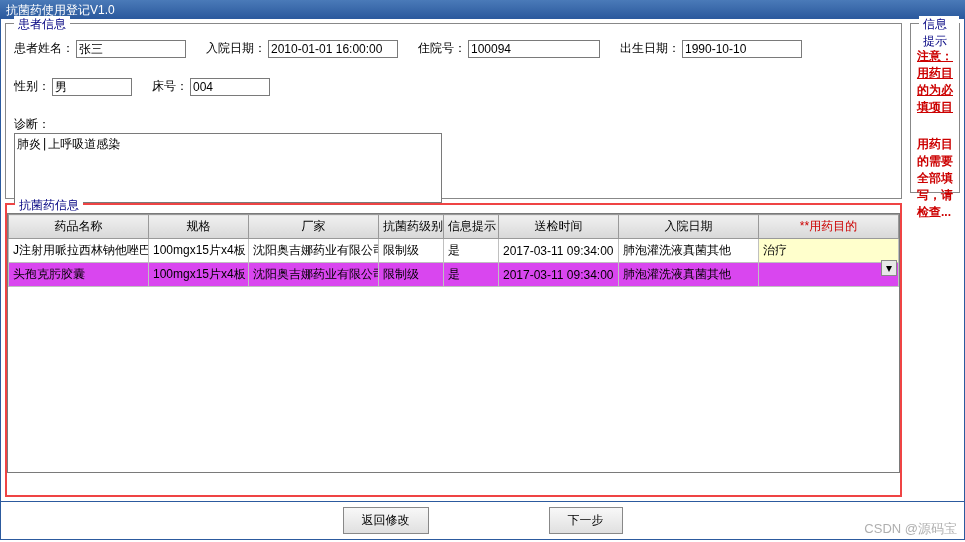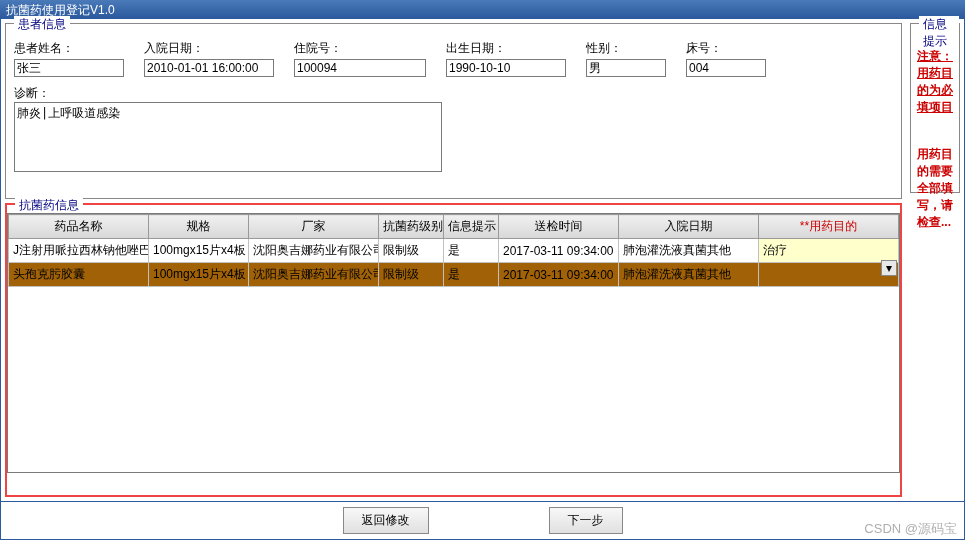--- a/index.html
+++ b/index.html
@@ -34,49 +34,49 @@
 .fieldset-legend {
   position: absolute;
   top: -8px;
   left: 8px;
   background: #fff;
   padding: 0 4px;
   color: #000080;
   font-size: 12px;
 }
 .patient-fields { display: flex; gap: 20px; margin-top: 8px; flex-wrap: wrap; }
-.field-col { display: flex; flex-direction: column; gap: 2px; }
+.field-col { display: flex; flex-direction: row; gap: 2px; }
 .field-label { color: #000; }
 .field-input {
   border: 1px solid #7a7a7a;
   background: #fff;
   padding: 1px 2px;
   font-size: 12px;
   height: 18px;
 }
 .w-name { width: 110px; }
 .w-date { width: 130px; }
 .w-num { width: 132px; }
 .w-birth { width: 120px; }
 .w-sex { width: 80px; }
 .w-bed { width: 80px; }
-.diag-label { margin-top: 8px; }
+.diag-label { margin-top: 20px; }
 .diag-text {
   width: 428px;
   height: 70px;
   border: 1px solid #7a7a7a;
   padding: 2px;
   font-size: 12px;
   resize: none;
 }
 .tips-box { border: 1px solid #888; padding: 6px; height: 170px; position: relative; }
 .tip-icon { color: #008000; margin-right: 6px; font-weight: bold; }
 .tip-red { color: #cc0000; font-weight: bold; text-decoration: underline; }
 .tip-row { margin-top: 4px; }
-.tip-msg { color: #cc0000; font-weight: bold; margin-top: 30px; }
+.tip-msg { color: #cc0000; font-weight: bold; margin-top: 20px; }
 .drug-section {
   flex: 1;
   margin: 0 4px 4px 4px;
   border: 2px solid #ef4444;
   position: relative;
   display: flex;
   flex-direction: column;
 }
 .drug-legend {
   position: absolute;
@@ -106,21 +106,21 @@
 th.req { color: #cc0000; font-weight: normal; }
 td {
   border: 1px solid #c0c0c0;
   padding: 3px 4px;
   font-size: 12px;
   white-space: nowrap;
   overflow: hidden;
   background: #fff;
 }
 tr.highlight td:last-child { background: #ffffcc; }
-tr.row2 td { background: #a16207; margin-left: 16px; }
+tr.row2 td { background: #d946ef; margin-left: 16px; }
 .dropdown-btn {
   position: absolute;
   right: 2px;
   top: 46px;
   width: 16px;
   height: 16px;
   border: 1px solid #888;
   background: #e8e8e8;
   text-align: center;
   line-height: 14px;

